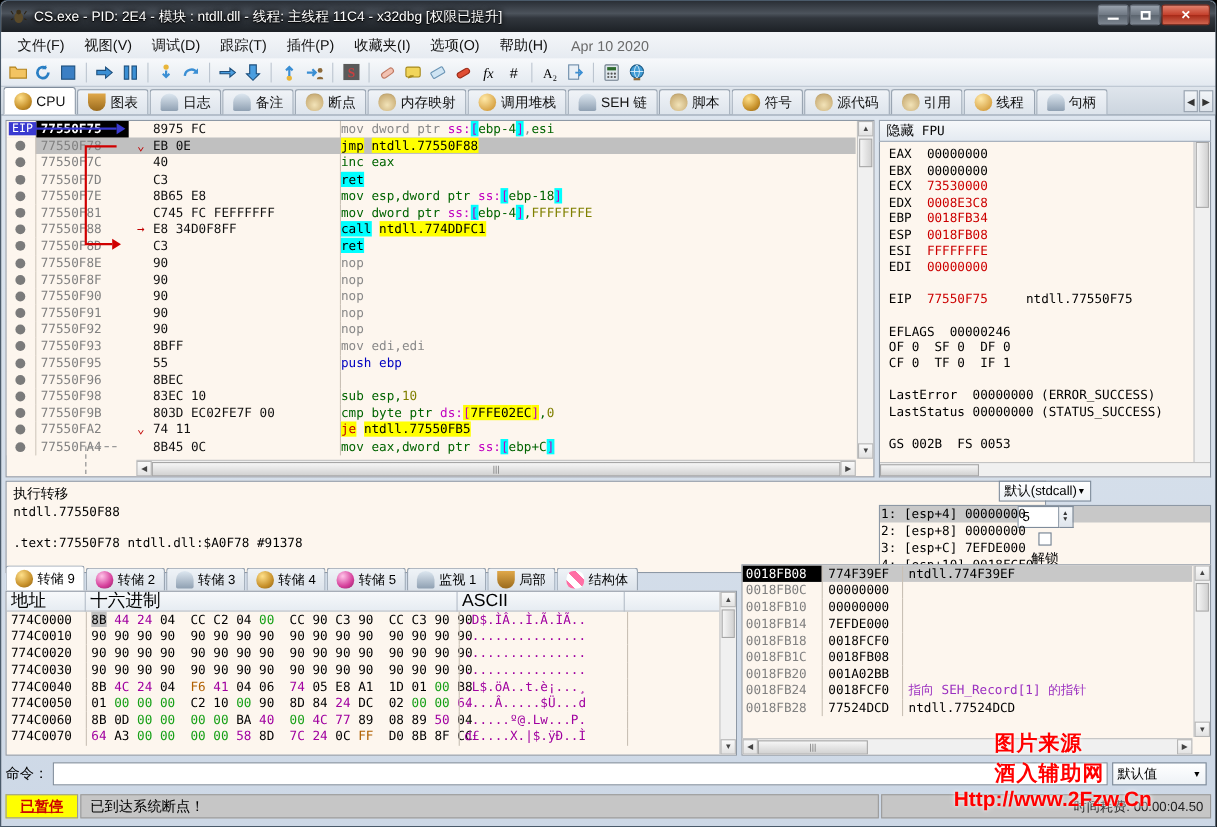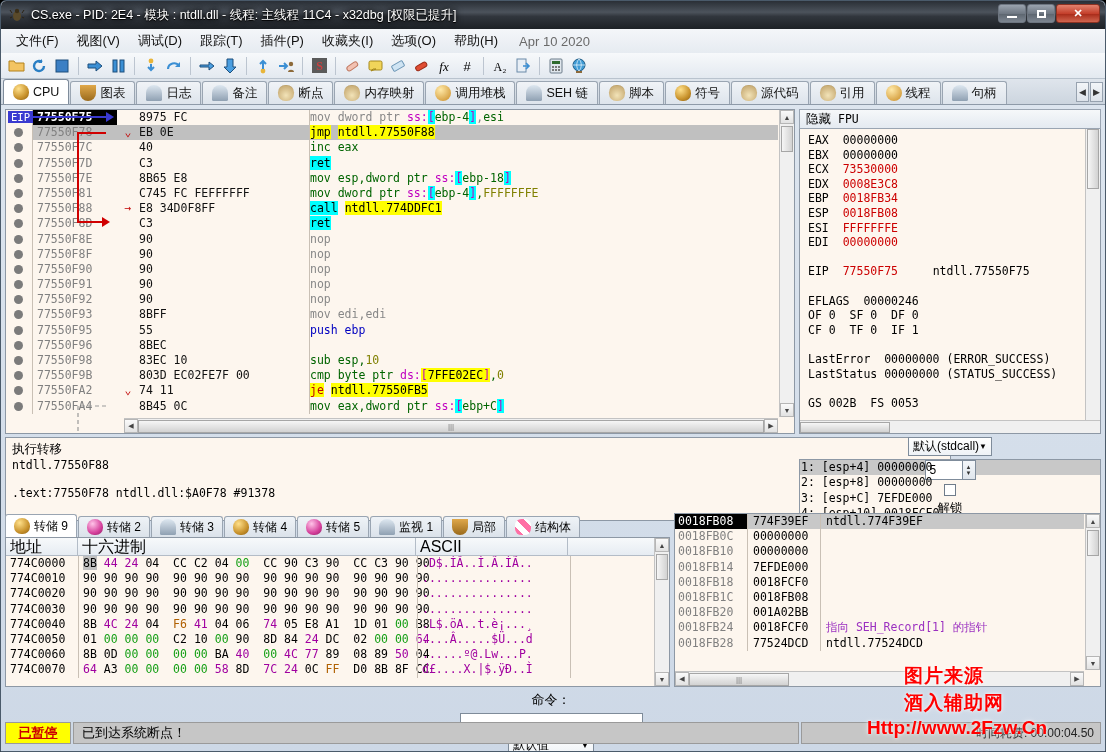--- a/index.html
+++ b/index.html
@@ -174,21 +174,21 @@
     background:linear-gradient(#fafafa,#e2e2e2); border:1px solid #b6b6b6;}
   .hsb{ position:absolute; left:0; right:0; bottom:0; height:15px;
     background:#f0f0f0; border-top:1px solid #c3c3c3; display:flex; align-items:center;}
   .hsb .ar{ width:14px;height:14px;display:flex;align-items:center;justify-content:center;
     font-size:7px;color:#444;background:linear-gradient(#fafafa,#e2e2e2);border:1px solid #b6b6b6;}
   .hsb .thumb{ height:13px; background:linear-gradient(#f6f6f6,#d2d2d2);
     border:1px solid #a6a6a6; display:flex;align-items:center;justify-content:center;
     font-size:8px;color:#777;}
   
   #cmdbar{ position:absolute; left:4px; right:8px; bottom:36px; height:24px;
-    display:flex; align-items:center; gap:4px;flex-direction:column;}
+    display:flex; align-items:center; gap:4px;}
   #cmdbar .lbl{ font-size:13px; white-space:nowrap;}
   #cmdbar .inp{ flex:1; height:21px; background:#fff; border:1px solid #7e8b99; }
   #cmd-combo{ width:86px;height:21px;background:linear-gradient(#fff,#eef2f6);
     border:1px solid #7e8b99; display:flex;align-items:center;justify-content:space-between;
     padding:0 4px; font-size:12px;}
   
   #statusbar{ position:absolute; left:4px; right:4px; bottom:6px; height:24px;
     display:flex; align-items:center; gap:2px;}
   .st-pause{ width:66px;height:22px; background:#ffff00; color:#cc0000;
     border:1px solid #9a9a9a; display:flex;align-items:center;justify-content:center;

